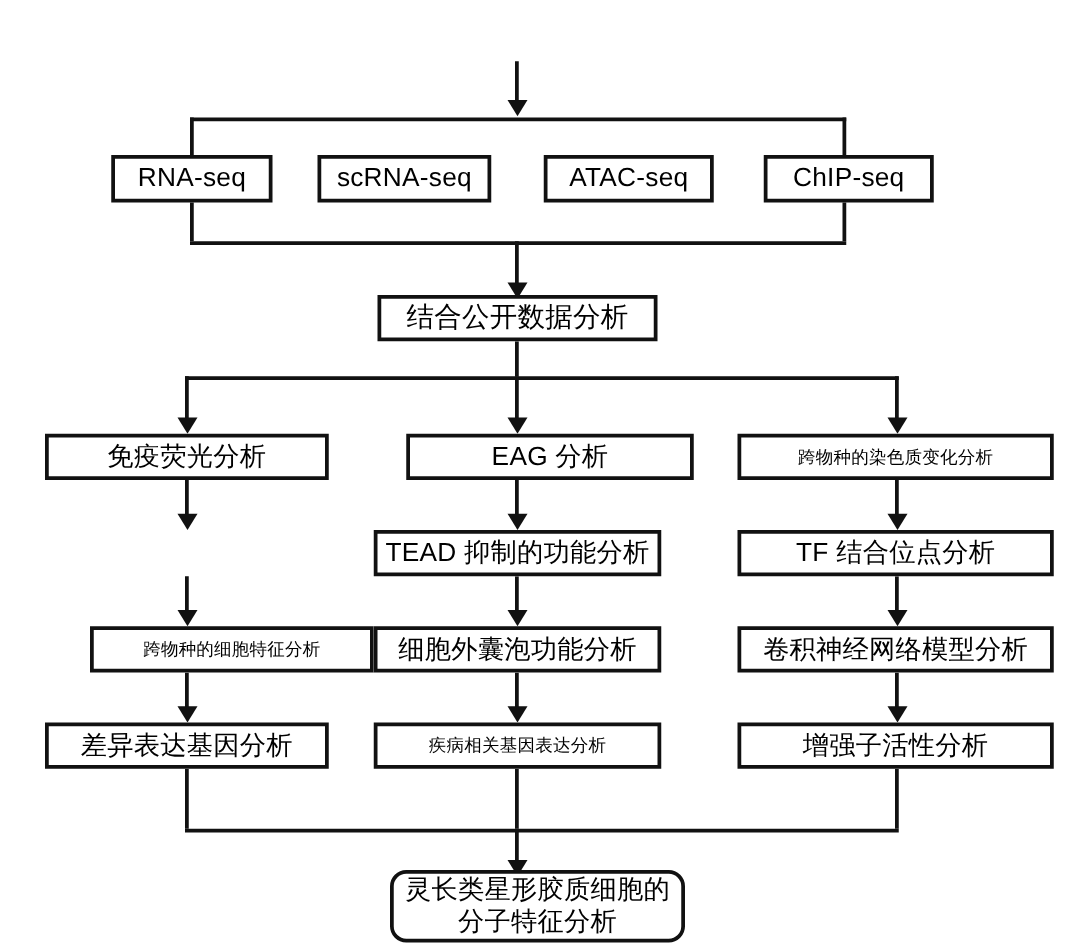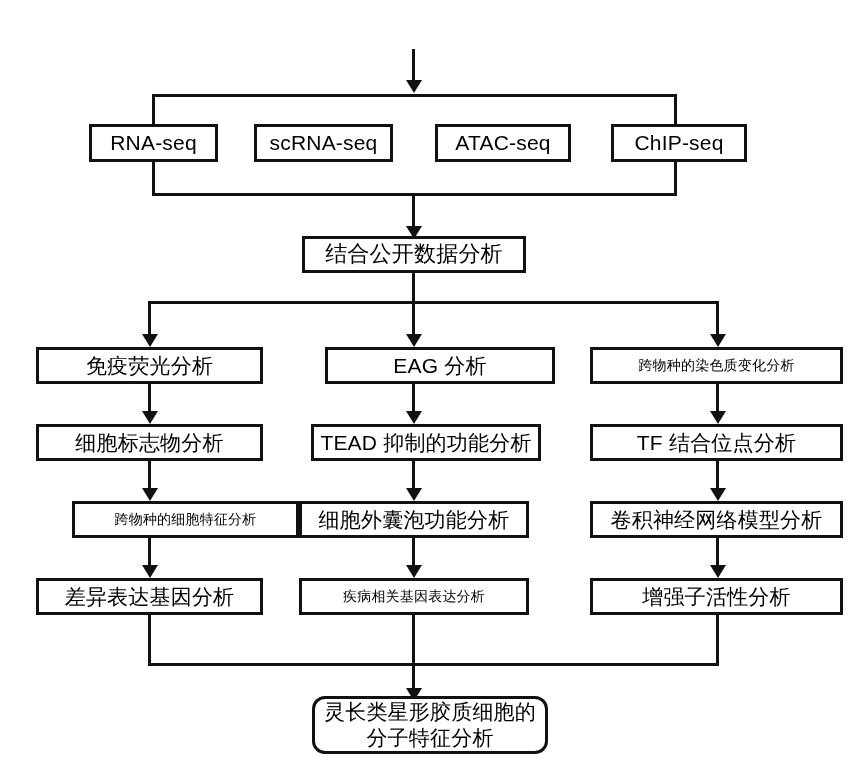--- a/index.html
+++ b/index.html
@@ -106,43 +106,40 @@
 
   <div class="edge edge-v" style="left:716px; top:301px; width:3px; height:38px;"></div>
   <div class="arrowhead" style="left:710px; top:334px;"></div>
 
   <div class="node t-21" style="left:36px; top:347px; width:227px; height:37px;">
     <span class="node-label">免疫荧光分析</span>
   </div>
   <div class="edge edge-v" style="left:148px; top:384px; width:3px; height:32px;"></div>
   <div class="arrowhead" style="left:142px; top:411px;"></div>
 
-  <div class="node t-21" style="left:36px; top:424px; width:227px; height:37px;">
-    <span class="node-label">细胞标志物分析</span>
-  </div>
   <div class="edge edge-v" style="left:148px; top:461px; width:3px; height:32px;"></div>
   <div class="arrowhead" style="left:142px; top:488px;"></div>
 
   <div class="node t-20" style="left:36px; top:501px; width:227px; height:37px;margin-left:36px;">
     <span class="node-label">跨物种的细胞特征分析</span>
   </div>
   <div class="edge edge-v" style="left:148px; top:538px; width:3px; height:32px;"></div>
   <div class="arrowhead" style="left:142px; top:565px;"></div>
 
   <div class="node t-21" style="left:36px; top:578px; width:227px; height:37px;">
     <span class="node-label">差异表达基因分析</span>
   </div>
 
   <div class="node t-21" style="left:299px; top:347px; width:230px; height:37px;margin-left:26px;">
     <span class="node-label">EAG 分析</span>
   </div>
   <div class="edge edge-v" style="left:412px; top:384px; width:3px; height:32px;"></div>
   <div class="arrowhead" style="left:406px; top:411px;"></div>
 
-  <div class="node t-21" style="left:311px; top:424px; width:230px; height:37px;text-align:center;">
+  <div class="node t-21" style="left:299px; top:424px; width:230px; height:37px;text-align:center;">
     <span class="node-label">TEAD 抑制的功能分析</span>
   </div>
   <div class="edge edge-v" style="left:412px; top:461px; width:3px; height:32px;"></div>
   <div class="arrowhead" style="left:406px; top:488px;"></div>
 
   <div class="node t-21" style="left:299px; top:501px; width:230px; height:37px;">
     <span class="node-label">细胞外囊泡功能分析</span>
   </div>
   <div class="edge edge-v" style="left:412px; top:538px; width:3px; height:32px;"></div>
   <div class="arrowhead" style="left:406px; top:565px;"></div>

